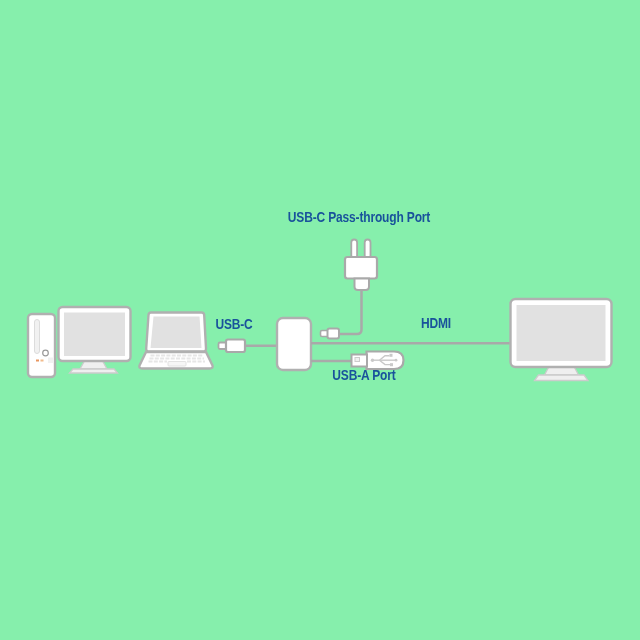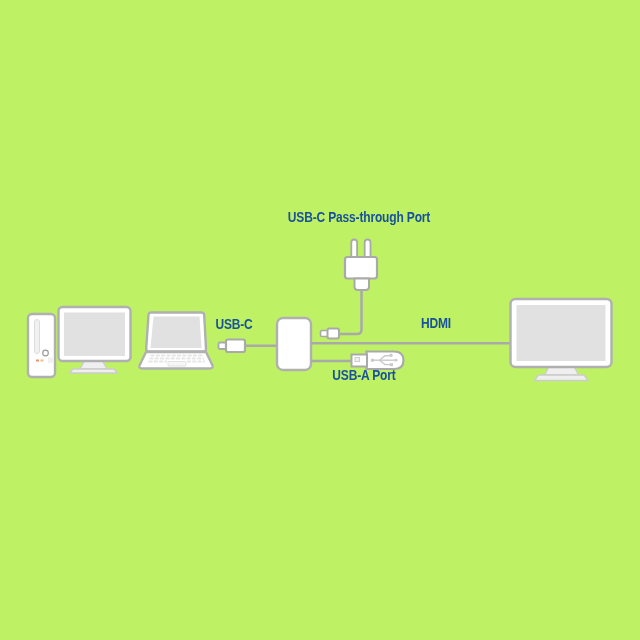--- a/index.html
+++ b/index.html
@@ -1,16 +1,16 @@
 <!DOCTYPE html>
 <html><head>
 <meta charset="utf-8">
 <style>
   html,body{margin:0;padding:0;background:#ffffff;}
-  .canvas{position:relative;width:640px;height:640px;background:#bef264;overflow:hidden;
+  .canvas{position:relative;width:640px;height:640px;background:#86efac;overflow:hidden;
           font-family:"Liberation Sans",sans-serif;}
   .lbl{position:absolute;font-weight:bold;font-size:15px;color:#19529b;text-align:center;
        white-space:nowrap;transform:scaleX(0.8);transform-origin:50% 50%;letter-spacing:-0.2px;
        line-height:17px;}
   .lbl-pass{left:259px;top:208px;width:200px;}
   .lbl-usbc{left:184px;top:315px;width:100px;}
   .lbl-hdmi{left:386px;top:314px;width:100px;}
   .lbl-usba{left:314px;top:366px;width:100px;}
   svg{position:absolute;left:0;top:0;}
   .dev{fill:#ffffff;stroke:#b0b0b0;stroke-width:2.4;}

